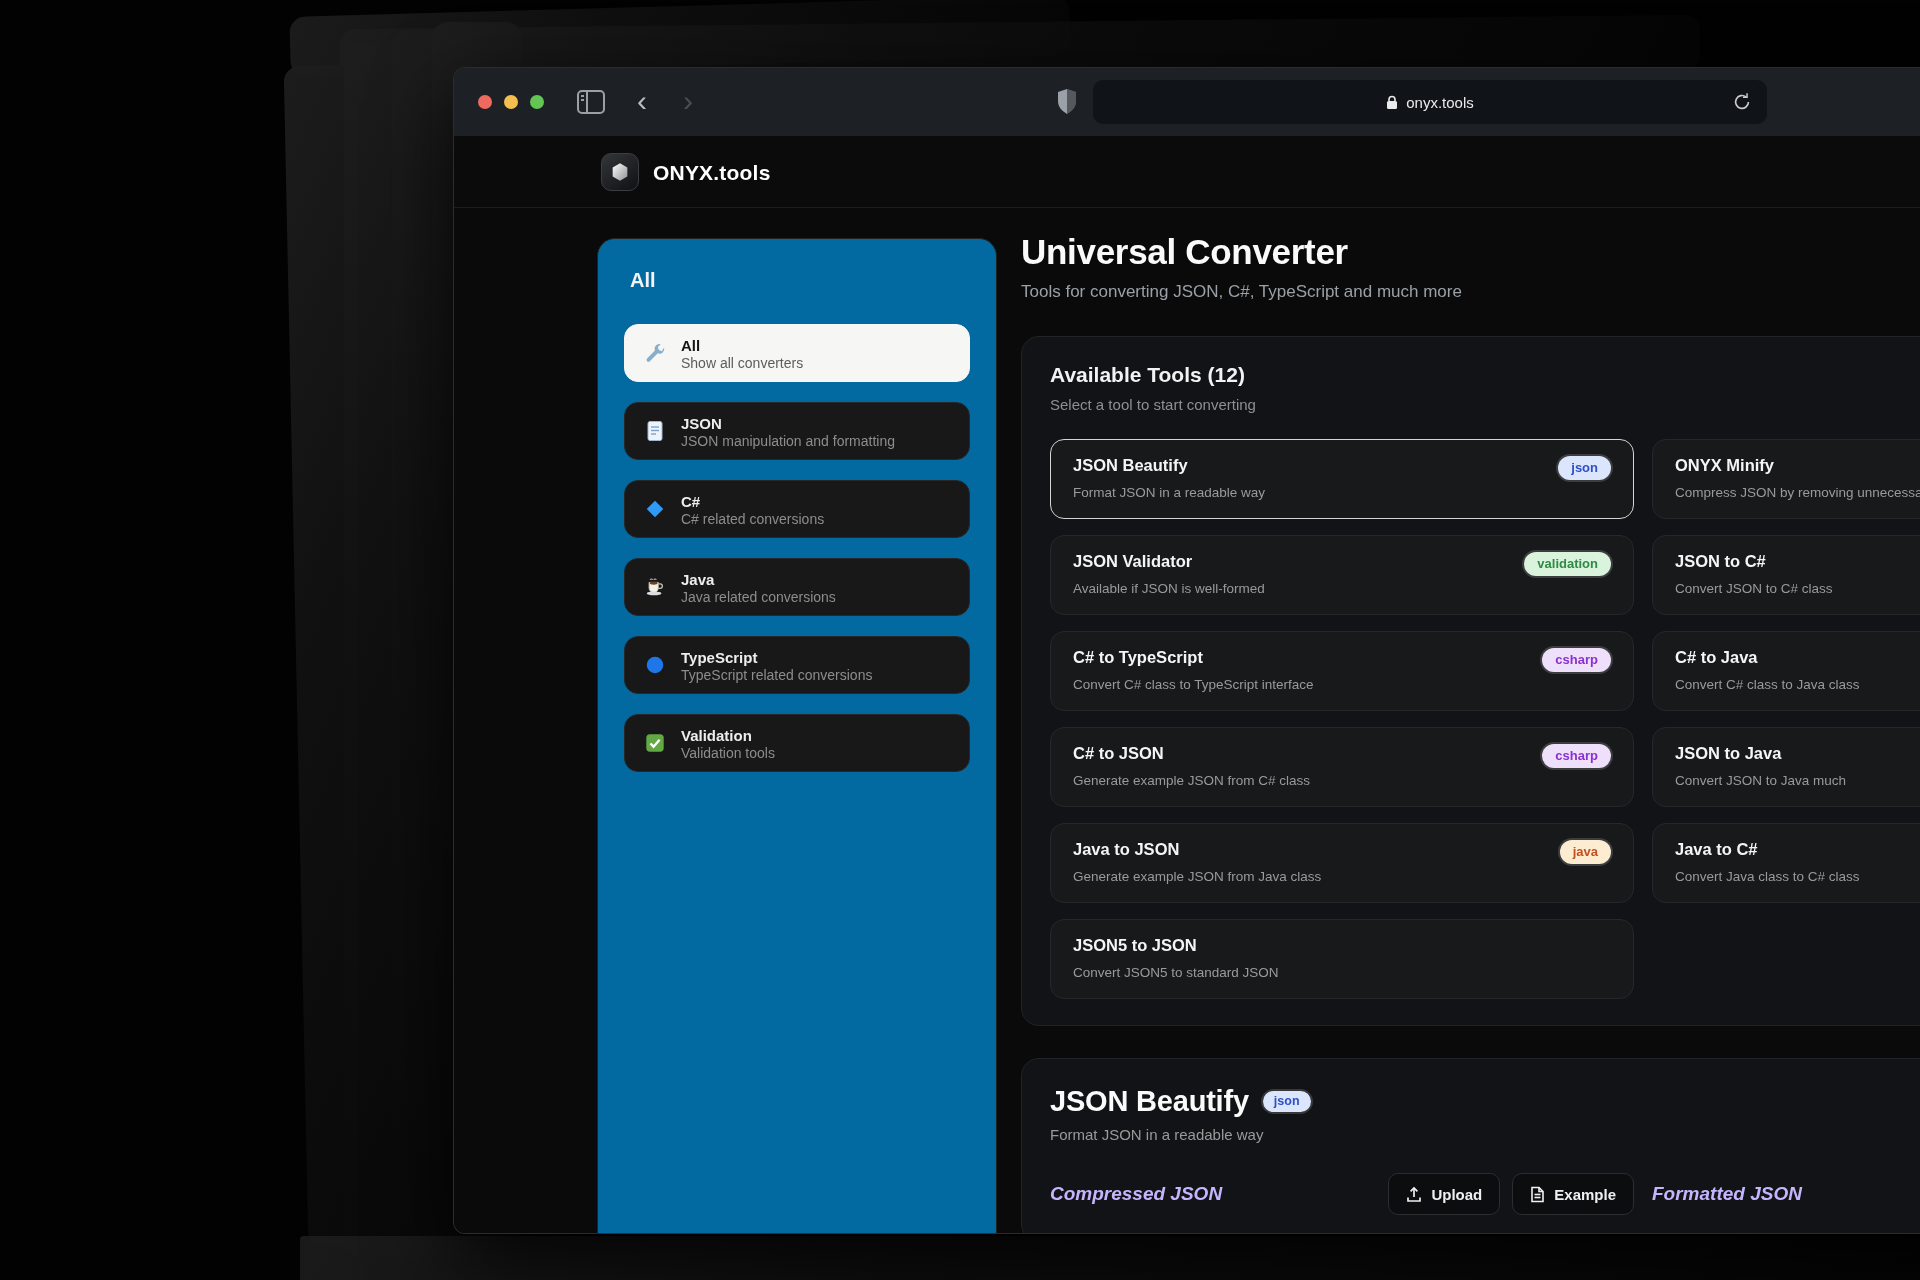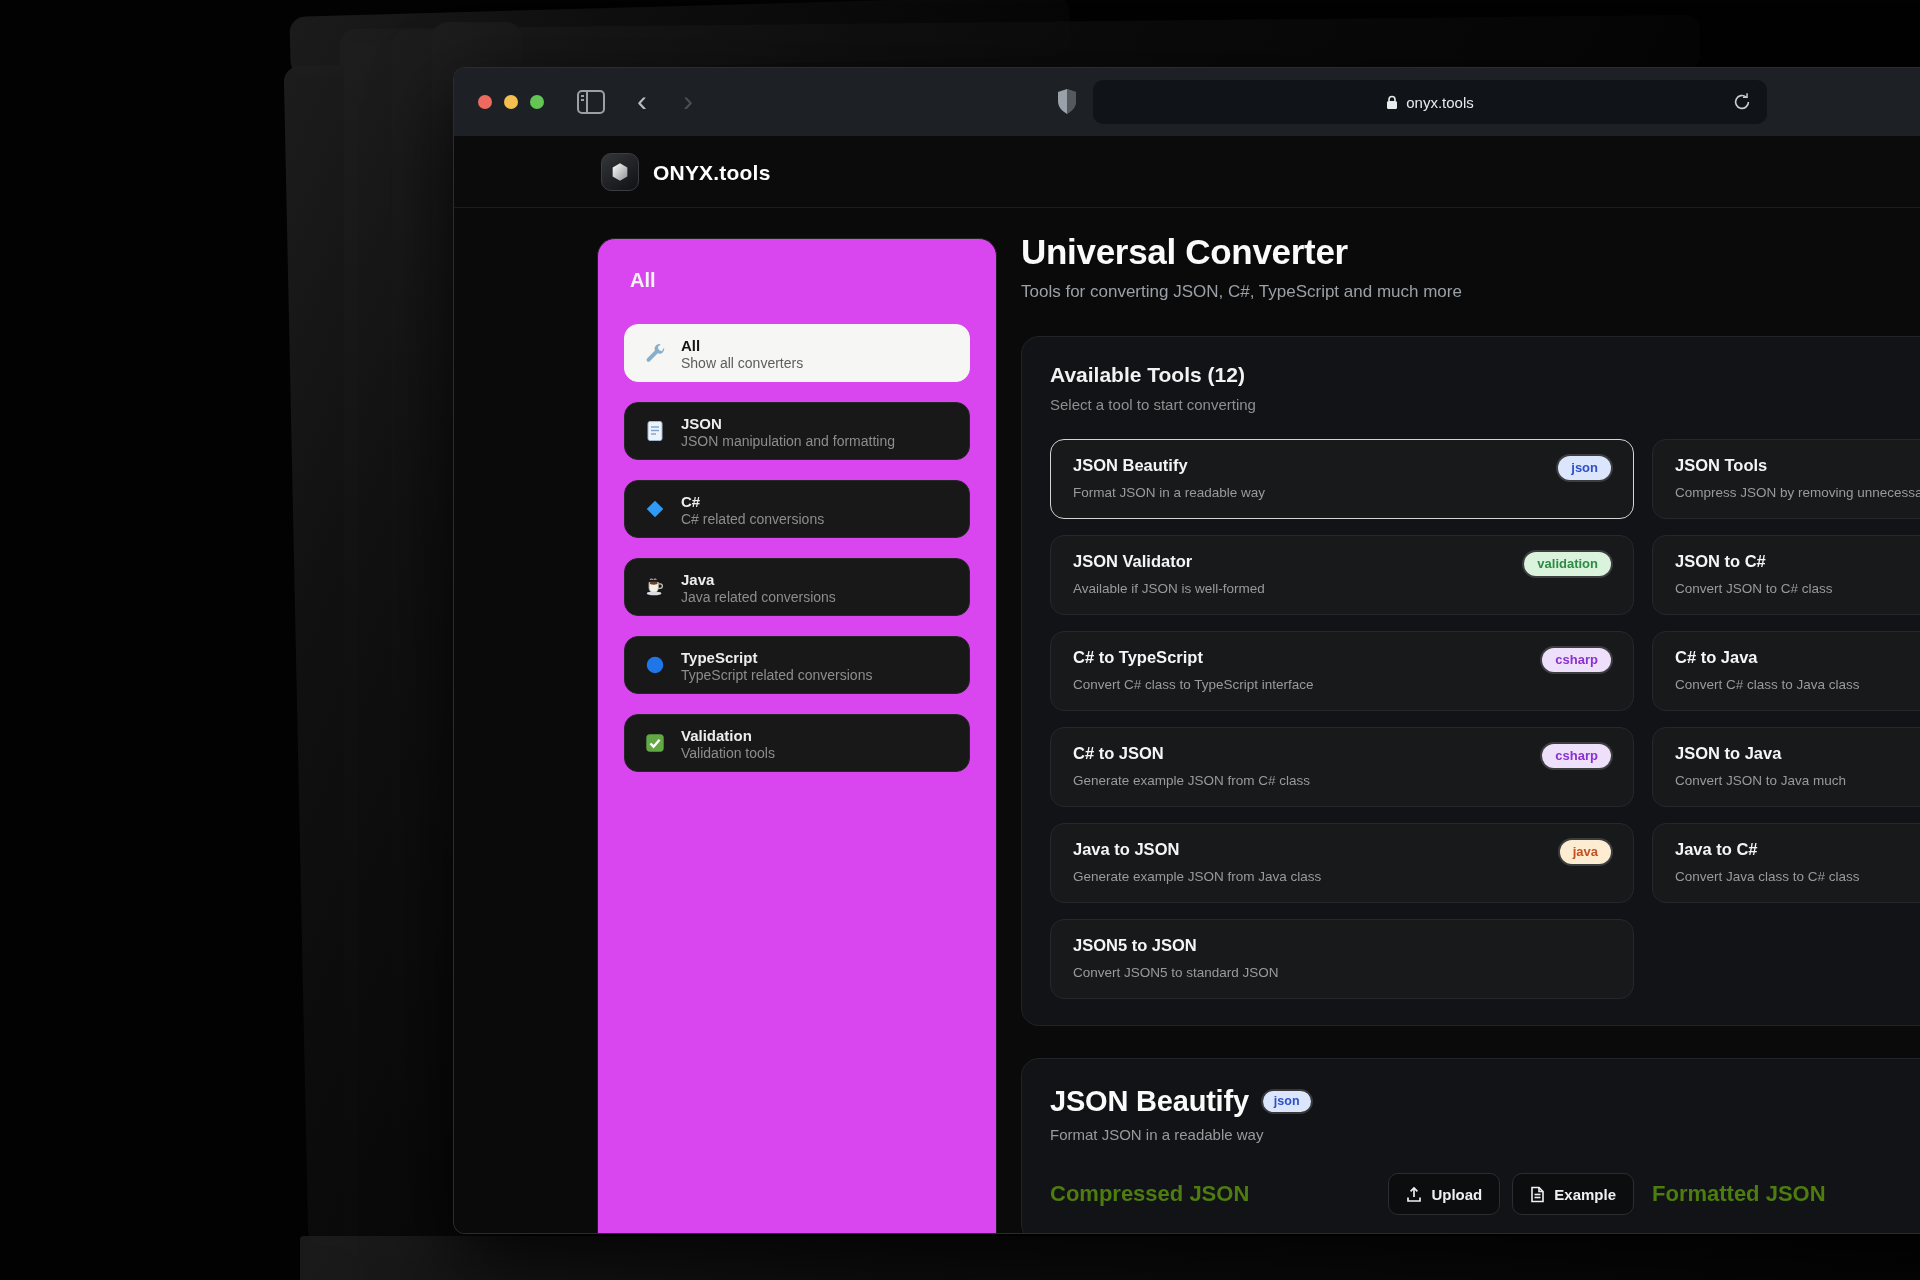--- a/index.html
+++ b/index.html
@@ -29,21 +29,21 @@
                 border-bottom:1px solid #1d1d1d; display:flex; align-items:center; }
   .logo { position:absolute; left:147px; top:17px; width:38px; height:38px; border-radius:10px;
           background:linear-gradient(145deg,#34353a,#101113); border:1px solid #3c3d42;
           display:flex; align-items:center; justify-content:center; }
   .brand { position:absolute; left:199px; top:25px; color:#fff; font-size:21px; font-weight:800; letter-spacing:.2px; }
 
   .content { position:absolute; left:0; top:140px; right:0; bottom:0; background:#0a0a0a; }
 
   
   .sidecard { position:absolute; left:143px; top:30px; width:400px; height:1020px;
-              background:#d946ef; border:1px solid #222; border-radius:18px; padding:26px; }
+              background:#0369a1; border:1px solid #222; border-radius:18px; padding:26px; }
   .side-head { color:#f4f4f4; font-size:20px; font-weight:700; margin:4px 0 0 6px; }
   .side-list { margin-top:32px; display:flex; flex-direction:column; gap:20px; }
   .side-item { height:58px; border-radius:14px; background:#181818; border:1px solid #272727;
                display:flex; align-items:center; gap:14px; padding:0 18px; cursor:pointer; }
   .side-item.selected { background:#f6f6f5; border-color:#f6f6f5; }
   .si-ic { width:24px; height:24px; flex:0 0 24px; display:flex; align-items:center; justify-content:center; }
   .si-title { font-size:15px; font-weight:700; color:#ededed; line-height:19px; }
   .si-sub { font-size:14px; color:#8d8d8d; line-height:16px; }
   .side-item.selected .si-title { color:#151515; }
   .side-item.selected .si-sub { color:#5c5c5c; }
@@ -64,21 +64,21 @@
   .pill { position:absolute; right:22px; top:16px; border-radius:999px; padding:4px 13px 5px;
           font-size:13px; font-weight:700; box-shadow:0 0 0 2px rgba(255,255,255,.16); }
 
   .detail { margin-top:32px; background:#121316; border:1px solid #222326; border-radius:18px; padding:26px 28px; }
   .d-headrow { display:flex; align-items:center; gap:14px; }
   .d-title { color:#fafafa; font-size:29px; font-weight:800; letter-spacing:-.2px; }
   .pill.small { position:static; padding:3px 11px 4px; font-size:12.5px; }
   .d-sub { margin-top:8px; color:#9a9a9a; font-size:15px; }
   .d-cols { margin-top:30px; display:grid; grid-template-columns:584px 584px; gap:18px; align-items:center; }
   .d-col1 { display:flex; align-items:center; justify-content:space-between; }
-  .io-label { color:#4d7c0f; font-size:22px; font-weight:700; }
+  .io-label { color:#c4b5fd; font-size:19px; font-weight:700;font-style:italic; }
   .btns { display:flex; gap:12px;margin-left:14px; }
   .btn { height:42px; display:flex; align-items:center; gap:9px; padding:0 17px; background:#0c0d0f;
          border:1px solid #2c2d30; border-radius:10px; color:#f0f0f0; font-size:15px; font-weight:600; cursor:pointer; }
 </style>
 </head>
 <body>
 
 <div class="echo" style="left:290px; top:6px;  width:780px;  height:60px;  transform:rotate(-1.6deg); opacity:.9;"></div>
 <div class="echo" style="left:340px; top:22px; width:1360px; height:56px;  transform:rotate(-.6deg);  opacity:.75;"></div>
 <div class="echo" style="left:296px; top:64px; width:206px;  height:1180px; transform:rotate(-1.2deg); opacity:.95;"></div>
@@ -232,21 +232,21 @@
       <div class="panel">
         <div class="p-head">Available Tools (12)</div>
         <div class="p-sub">Select a tool to start converting</div>
         <div class="grid" id="tools-grid">
             <div class="tool selected">
               <span class="t-title">JSON Beautify</span>
               <span class="t-desc">Format JSON in a readable way</span>
               <span class="pill" style="background:#dbe6fd;color:#2e4fc7">json</span>
             </div>
             <div class="tool">
-              <span class="t-title">JSON Tools</span>
+              <span class="t-title">ONYX Minify</span>
               <span class="t-desc">Compress JSON by removing unnecessary</span>
             </div>
             <div class="tool">
               <span class="t-title">JSON Validator</span>
               <span class="t-desc">Available if JSON is well-formed</span>
               <span class="pill" style="background:#d9f3dd;color:#2f8a44">validation</span>
             </div>
             <div class="tool">
               <span class="t-title">JSON to C#</span>
               <span class="t-desc">Convert JSON to C# class</span>

